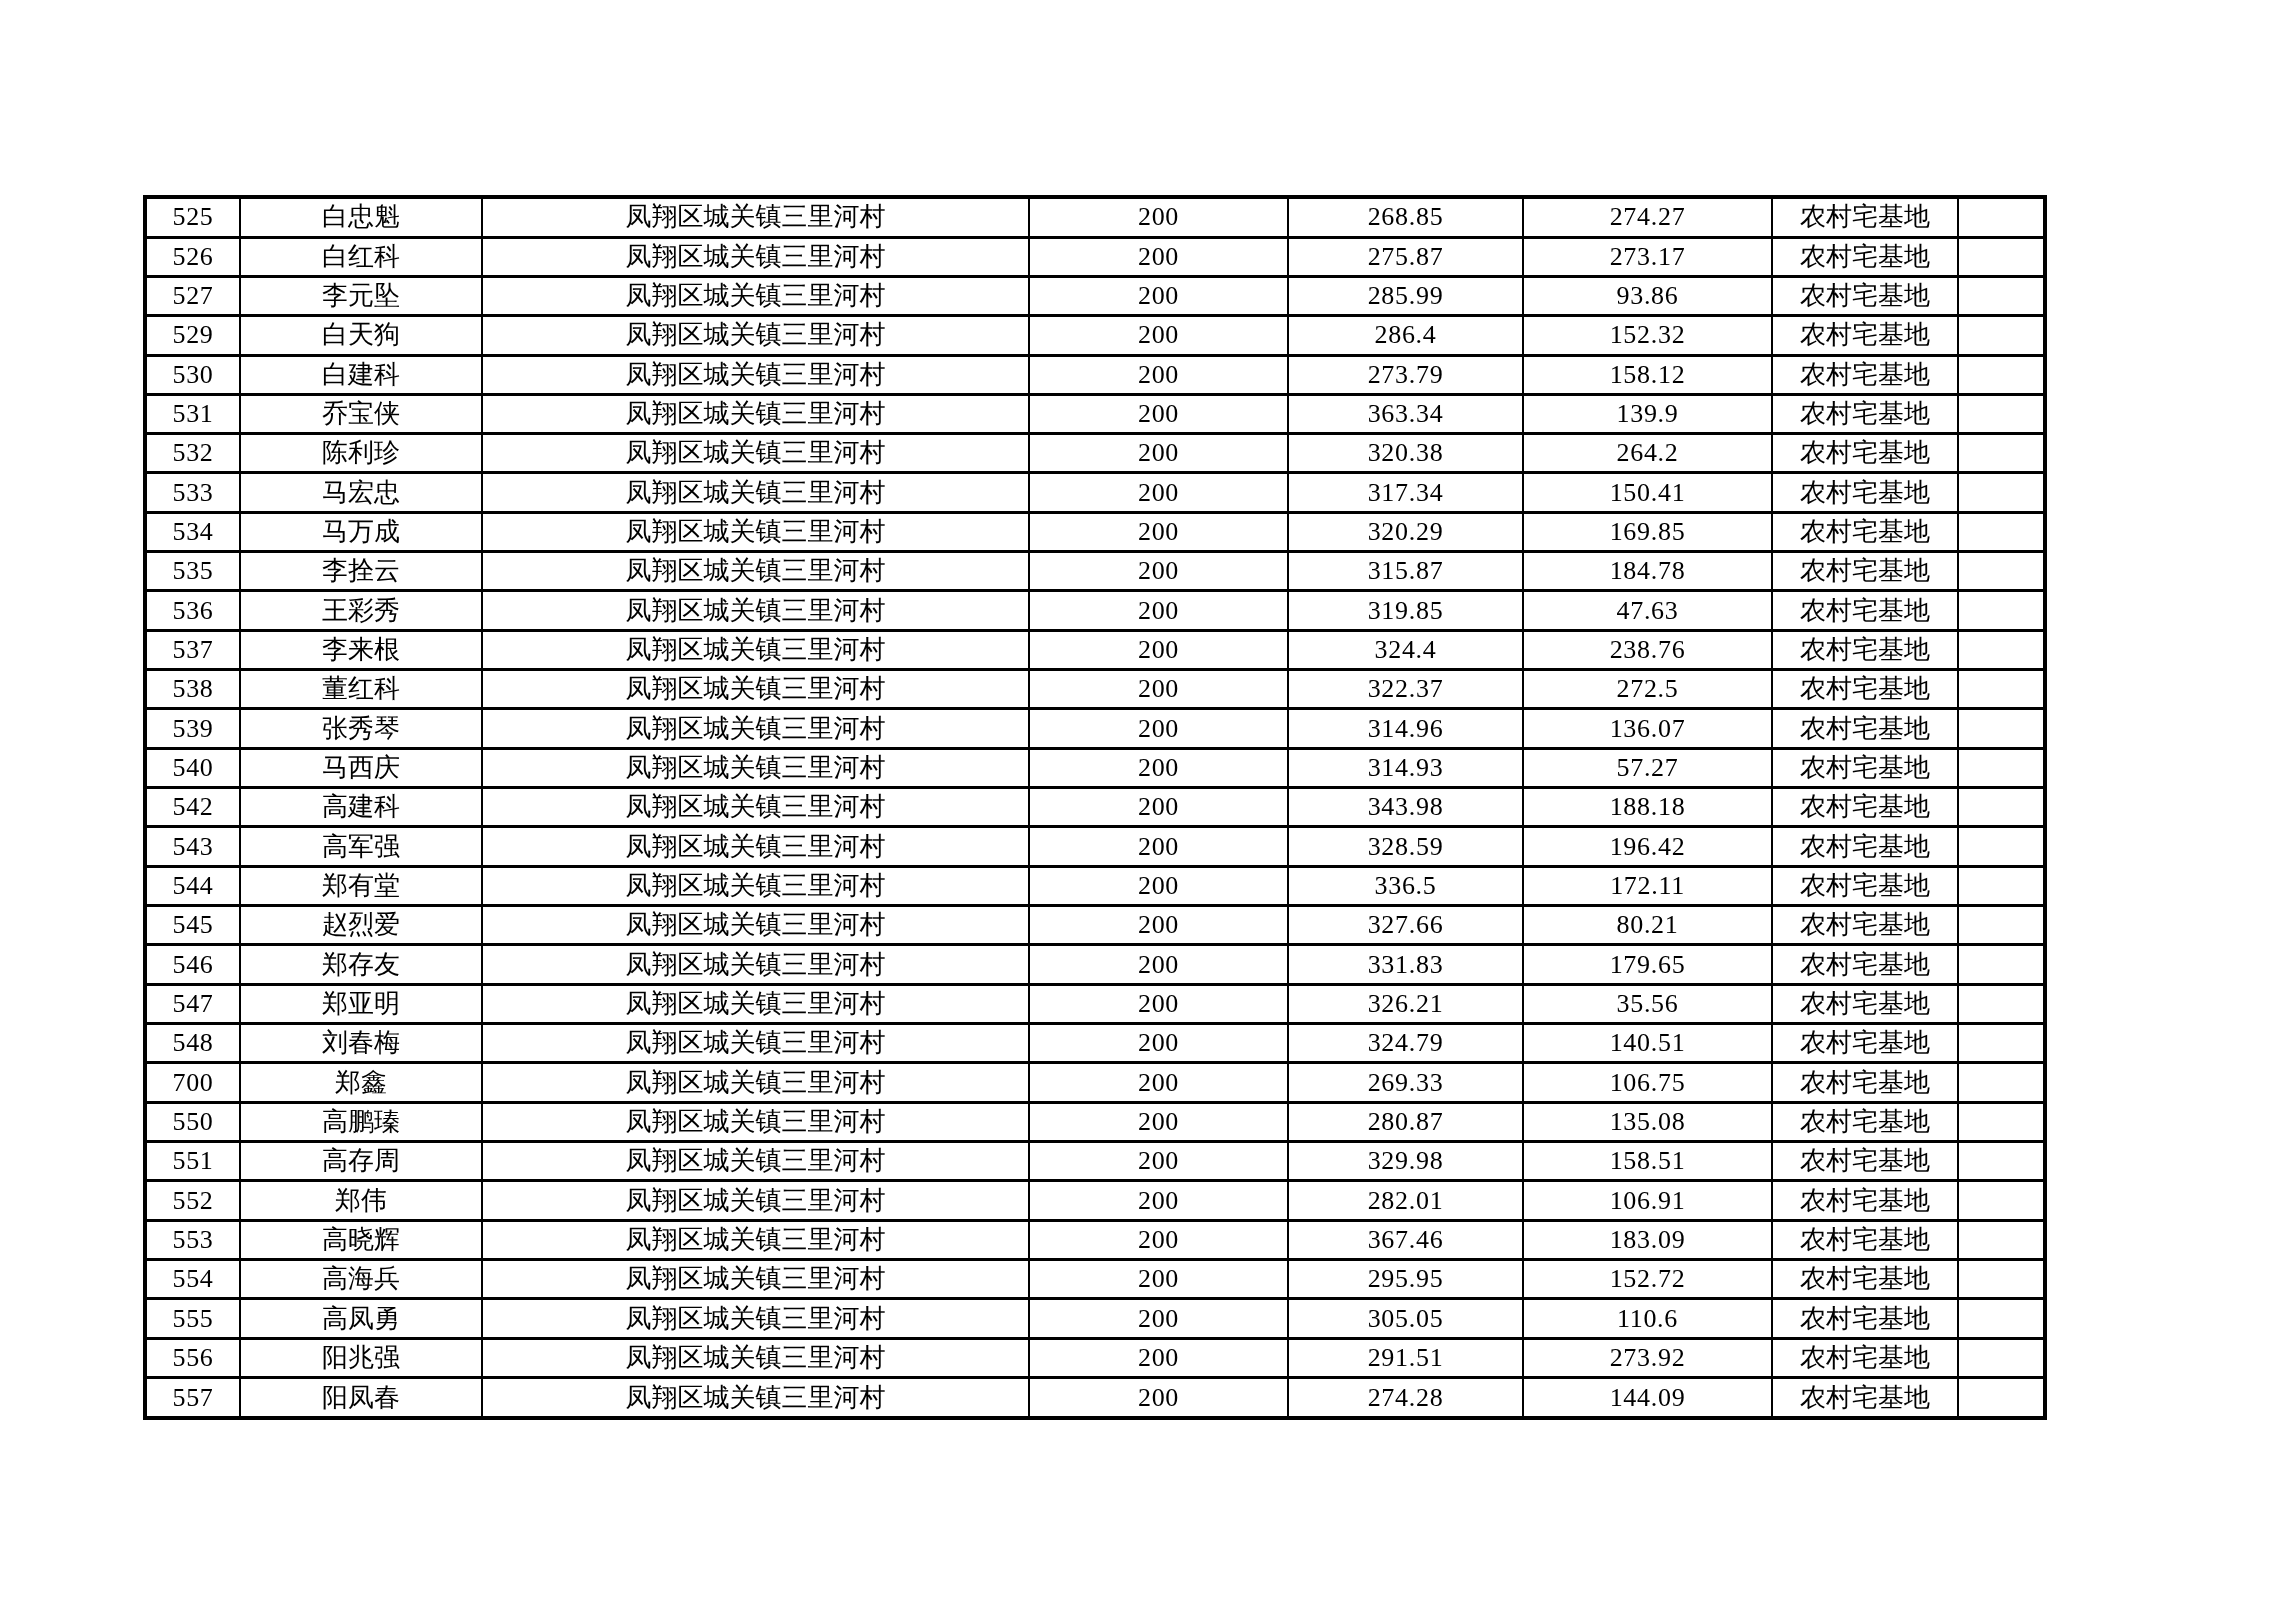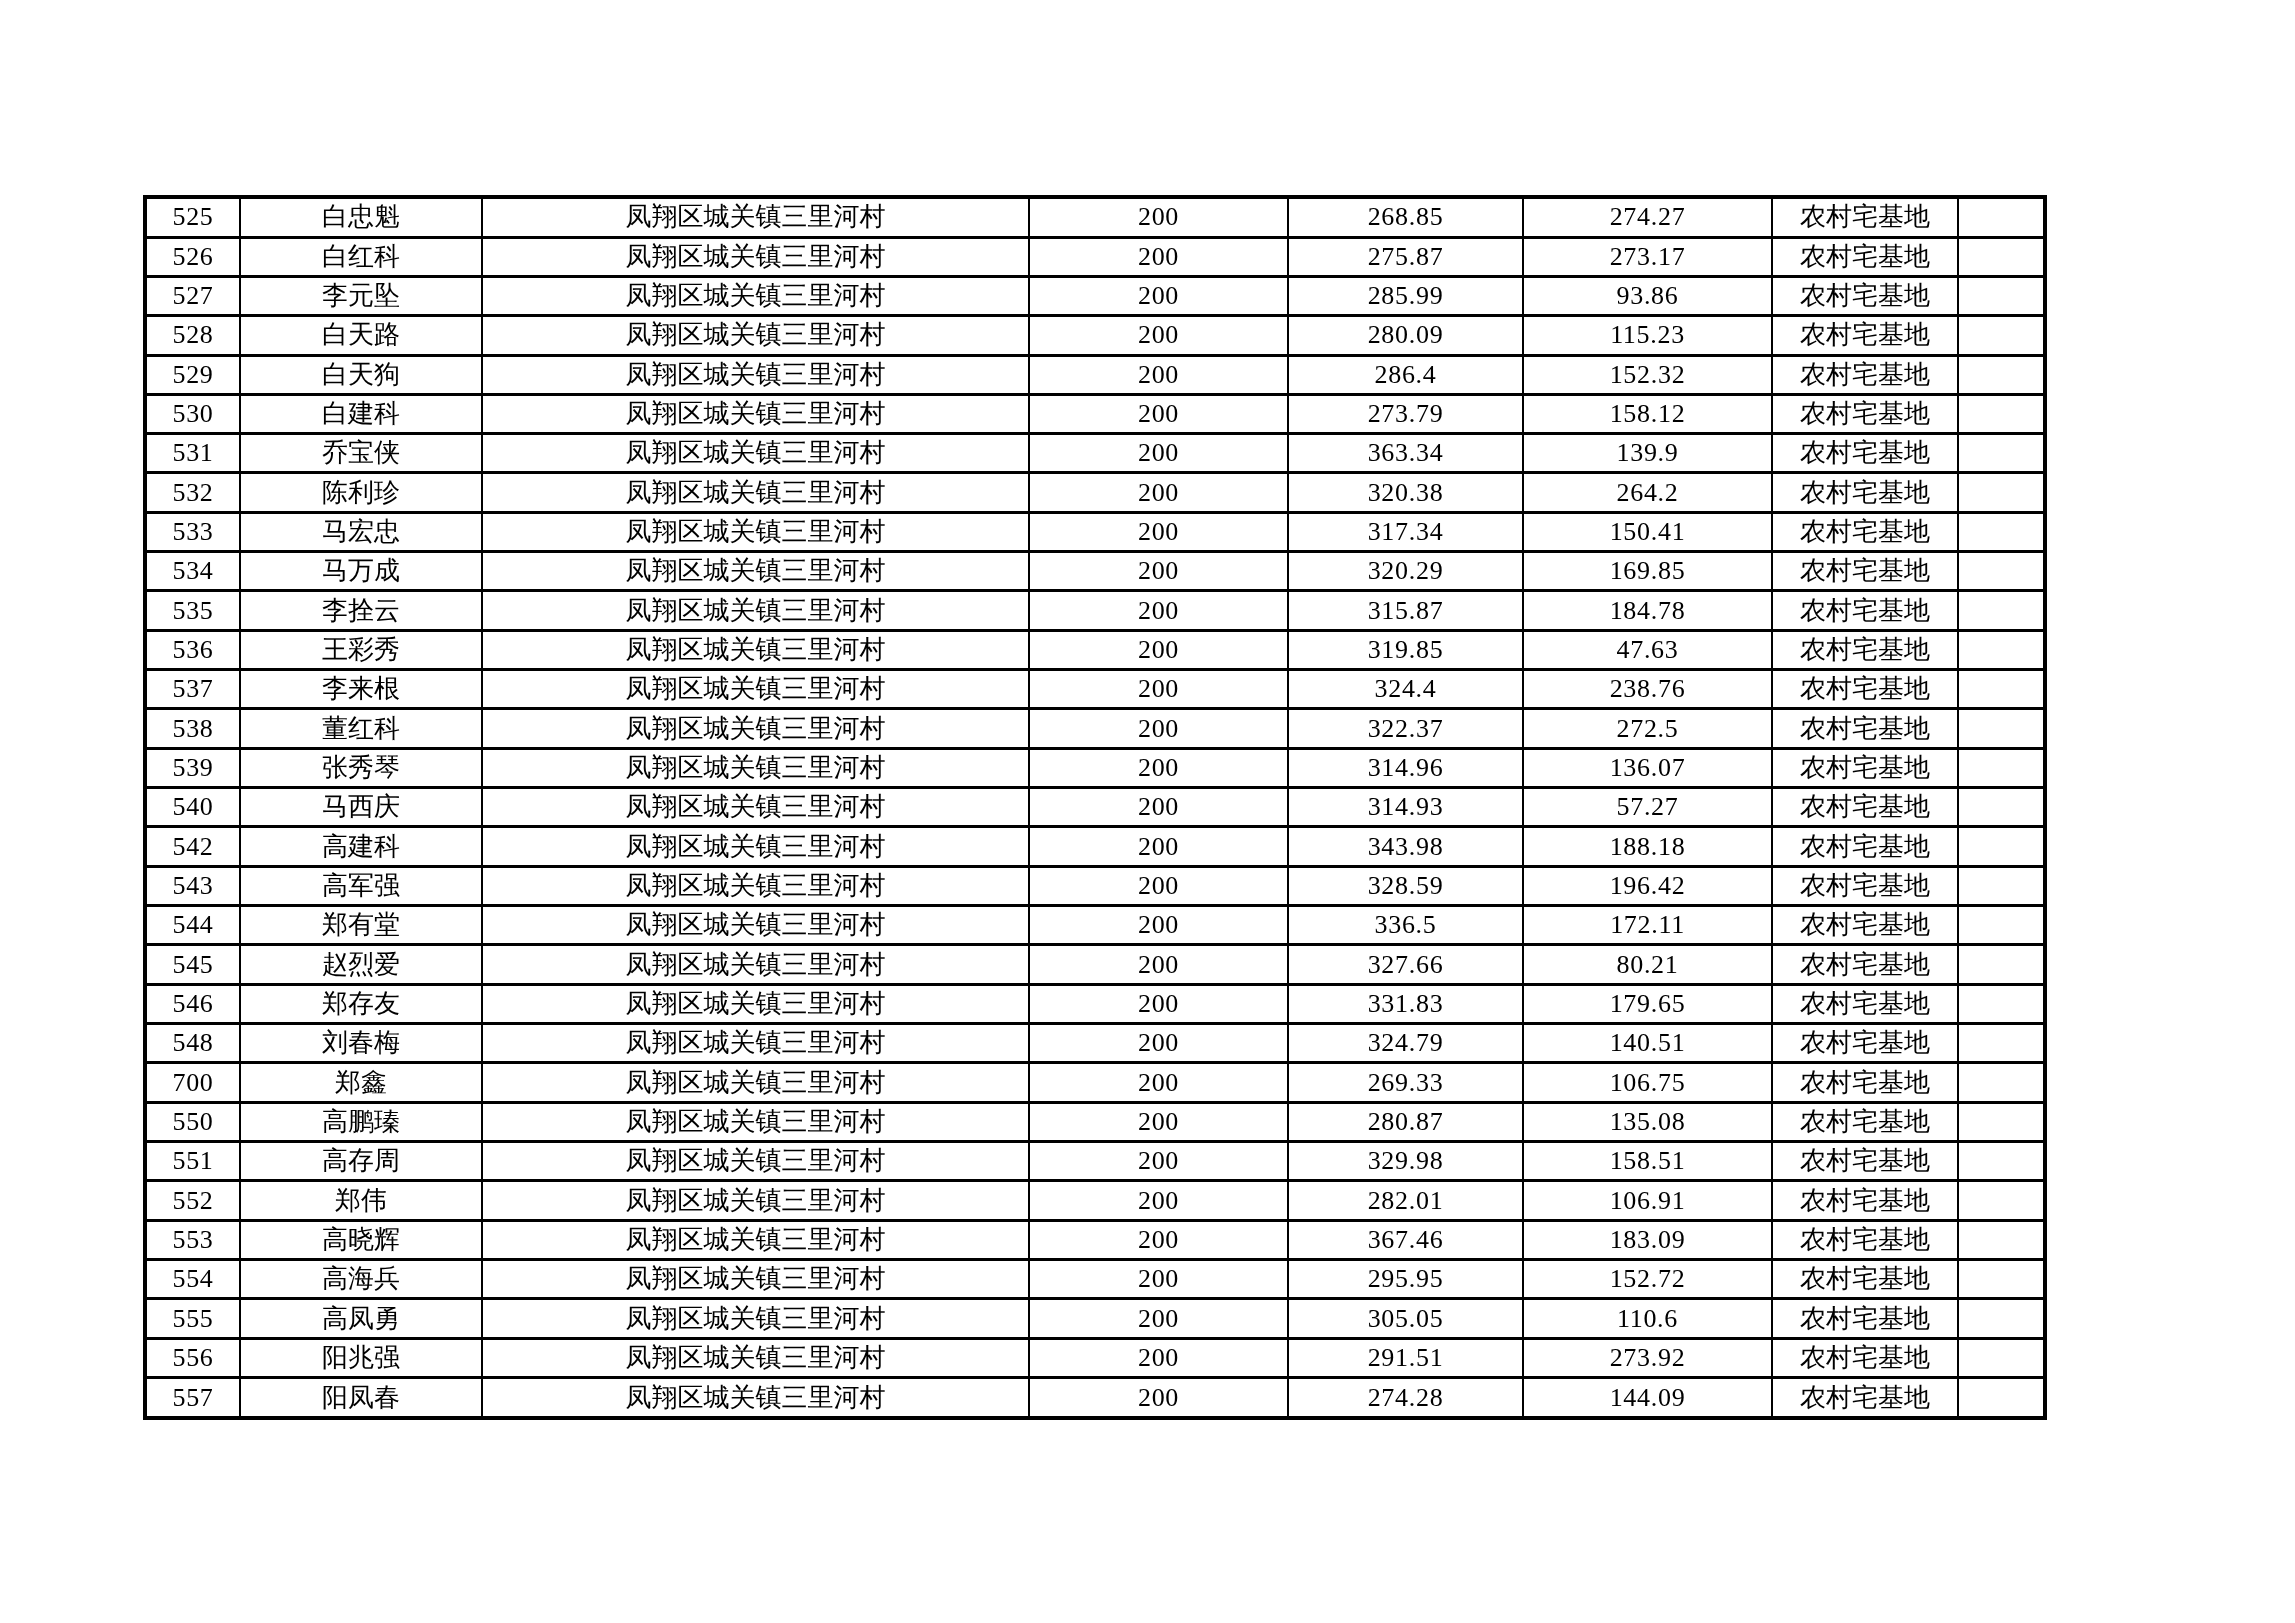--- a/index.html
+++ b/index.html
@@ -84,30 +84,20 @@
           <td class="num">527</td>
           <td>李元坠</td>
           <td>凤翔区城关镇三里河村</td>
           <td class="num">200</td>
           <td class="num">285.99</td>
           <td class="num">93.86</td>
           <td>农村宅基地</td>
           <td></td>
         </tr>
         <tr>
-          <td class="num">528</td>
-          <td>白天路</td>
-          <td>凤翔区城关镇三里河村</td>
-          <td class="num">200</td>
-          <td class="num">280.09</td>
-          <td class="num">115.23</td>
-          <td>农村宅基地</td>
-          <td></td>
-        </tr>
-        <tr>
           <td class="num">529</td>
           <td>白天狗</td>
           <td>凤翔区城关镇三里河村</td>
           <td class="num">200</td>
           <td class="num">286.4</td>
           <td class="num">152.32</td>
           <td>农村宅基地</td>
           <td></td>
         </tr>
         <tr>
@@ -260,20 +250,30 @@
           <td>农村宅基地</td>
           <td></td>
         </tr>
         <tr>
           <td class="num">546</td>
           <td>郑存友</td>
           <td>凤翔区城关镇三里河村</td>
           <td class="num">200</td>
           <td class="num">331.83</td>
           <td class="num">179.65</td>
+          <td>农村宅基地</td>
+          <td></td>
+        </tr>
+        <tr>
+          <td class="num">547</td>
+          <td>郑亚明</td>
+          <td>凤翔区城关镇三里河村</td>
+          <td class="num">200</td>
+          <td class="num">326.21</td>
+          <td class="num">35.56</td>
           <td>农村宅基地</td>
           <td></td>
         </tr>
         <tr>
           <td class="num">548</td>
           <td>刘春梅</td>
           <td>凤翔区城关镇三里河村</td>
           <td class="num">200</td>
           <td class="num">324.79</td>
           <td class="num">140.51</td>

